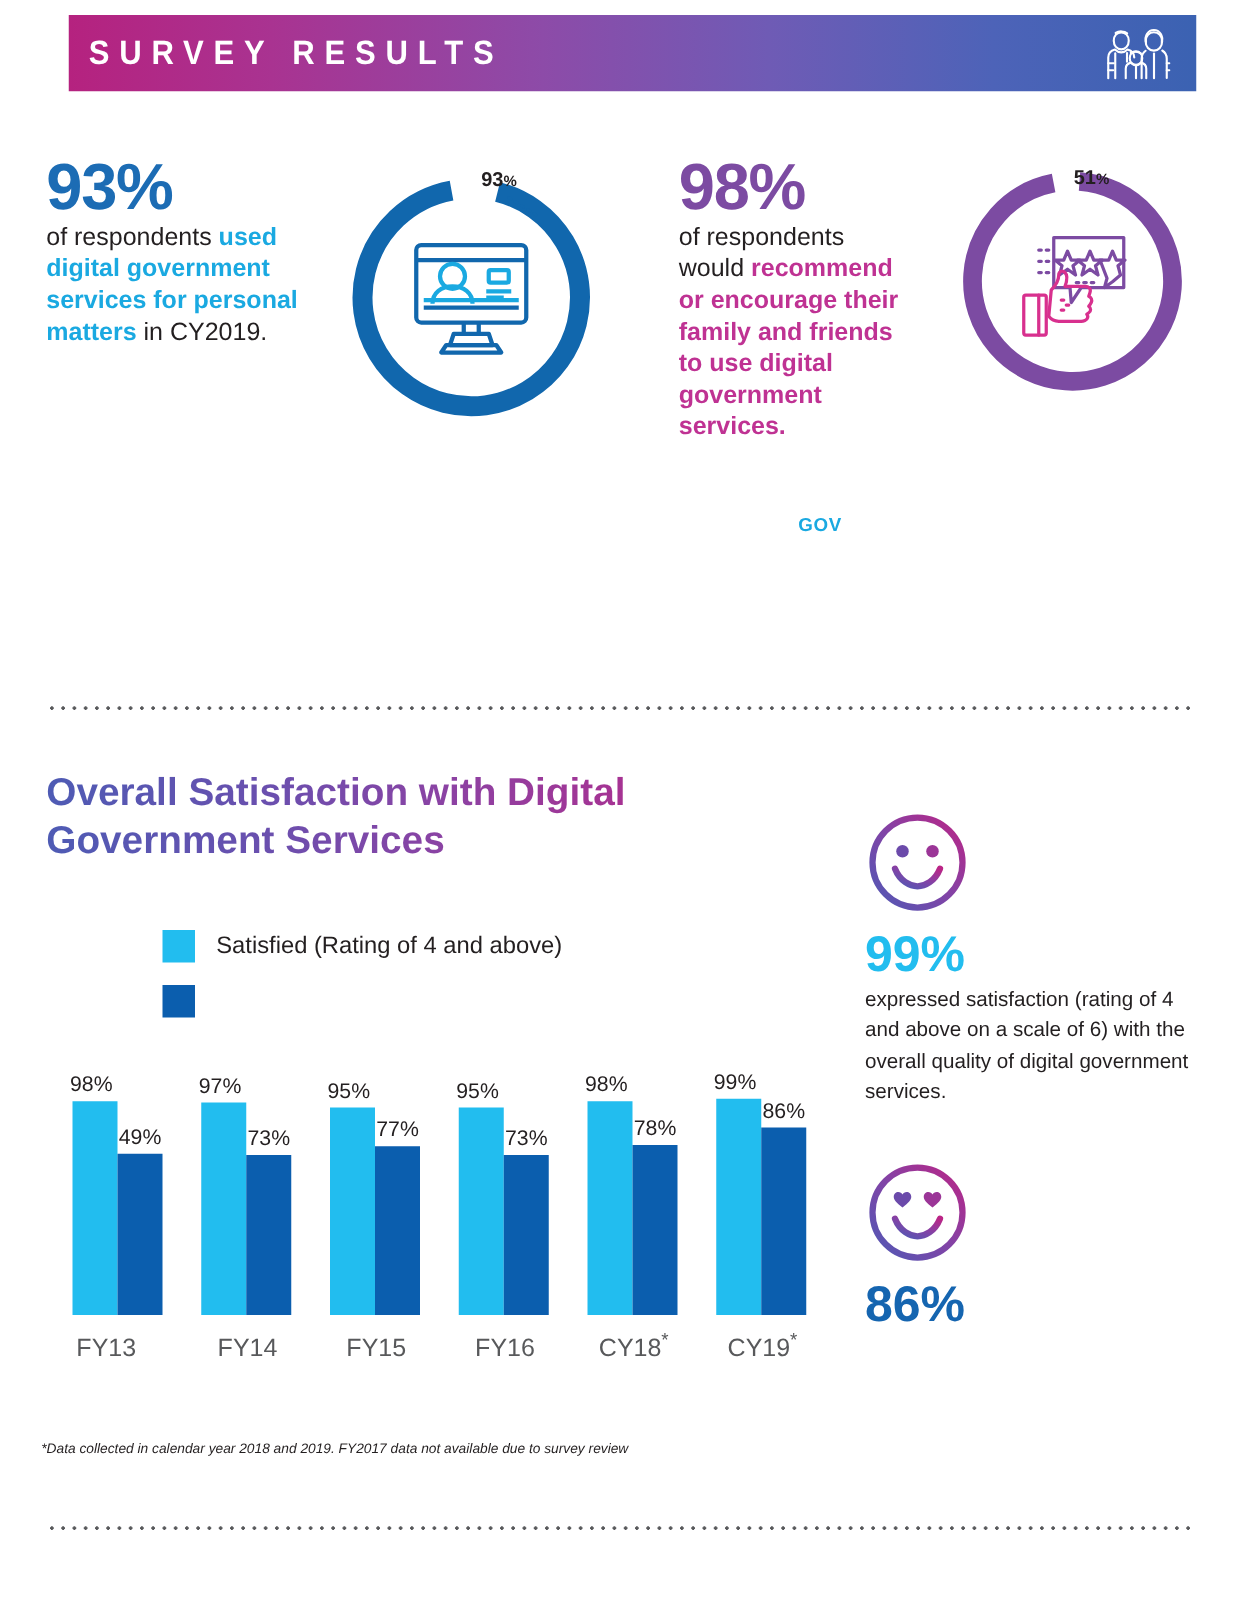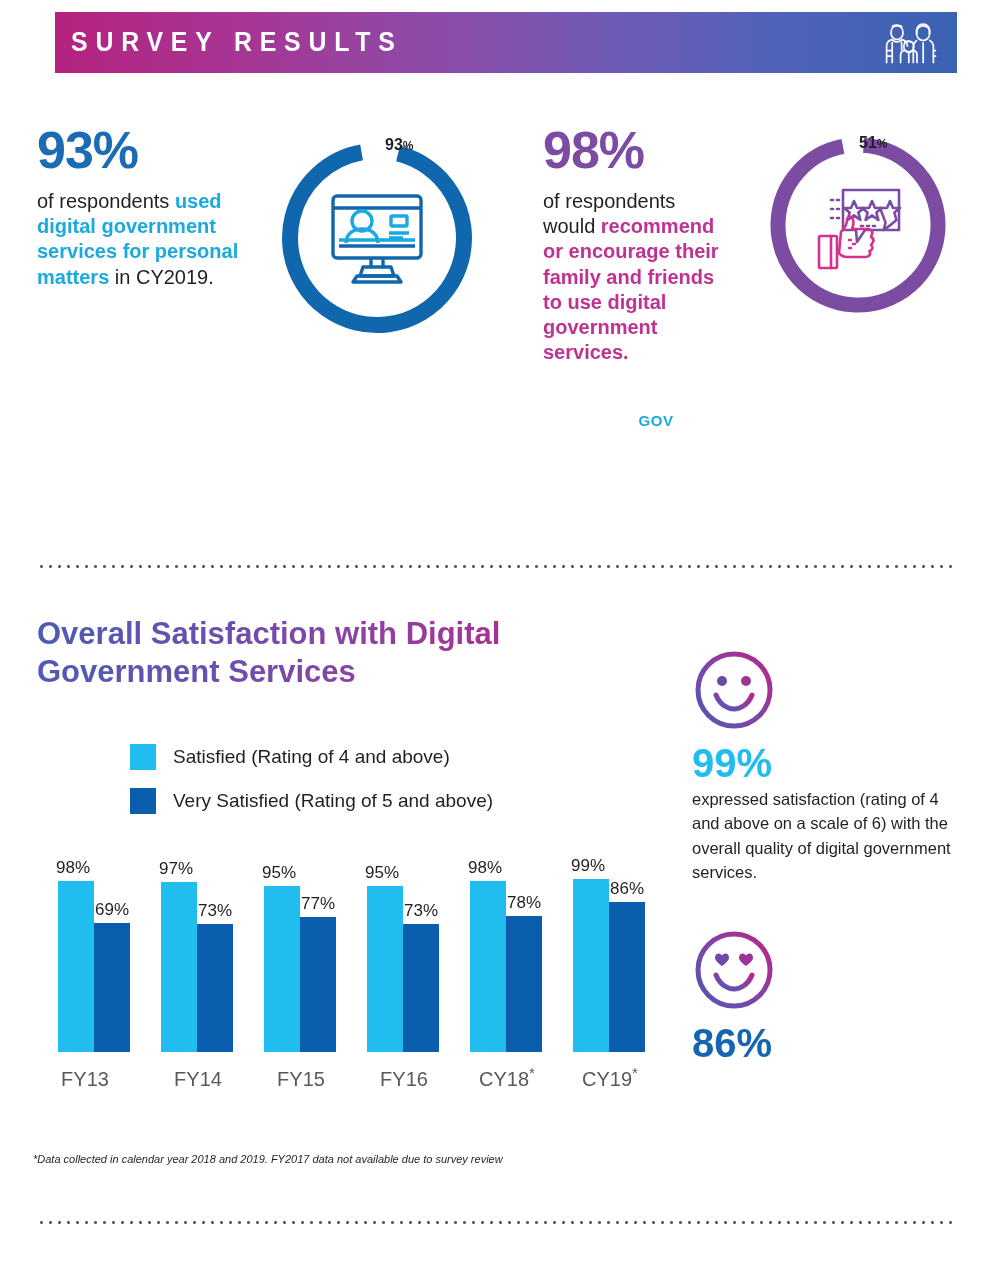--- a/index.html
+++ b/index.html
@@ -27,21 +27,21 @@
     margin-left:16px;
     font-family:"Liberation Sans Narrow","Liberation Sans",sans-serif;
     transform:scaleX(0.92);
     transform-origin:left center;
   }
   #family-icon { position:absolute; right:20px; top:8px; }
 
   
   .stat-text { position:absolute; }
   .big-num { font-size:52px; font-weight:bold; line-height:1.0; letter-spacing:-1px; }
-  .stat-lines { font-size:20px; line-height:1.26; margin-top:13px; }
+  .stat-lines { font-size:20px; line-height:1.26; margin-top:2px; }
   .stat-lines .plain { color:#231f20; }
   .stat-lines .hi-blue { color:#1aa9e1; font-weight:bold; }
   .stat-lines .hi-mag  { color:#bf3293; font-weight:bold; }
 
   #stat-93 { left:37px; top:124px; width:240px; }
   #stat-93 .big-num { color:#1c6cb4; }
   #stat-98 { left:543px; top:124px; width:190px; }
   #stat-98 .big-num { color:#7c4ba2; }
 
   
@@ -225,32 +225,31 @@
 
   <div id="chart-title">Overall Satisfaction with Digital Government Services</div>
 
   <div id="legend">
     <div class="legend-row">
       <span class="legend-swatch" id="swatch-satisfied" style="background: rgb(34, 189, 239);"></span>
       <span class="legend-label">Satisfied (Rating of 4 and above)</span>
     </div>
     <div class="legend-row">
       <span class="legend-swatch" id="swatch-very-satisfied" style="background: rgb(11, 94, 174);"></span>
-      <span class="legend-label">Very Satisfied (Rating of 5 and above)</span>
     </div>
   </div>
 
   <div id="bar-chart">
       <div class="bar-group" style="left: 21px; width: 72px;">
         <div class="bar-pair">
           <div class="bar" style="height: 171.5px; background: rgb(34, 189, 239);"></div>
           <div class="bar" style="height: 129.5px; background: rgb(11, 94, 174);"></div>
         </div>
         <div class="bar-val" style="left: -2px; bottom: 174.5px;">98%</div>
-        <div class="bar-val" style="left: 37px; bottom: 132.5px;">69%</div>
+        <div class="bar-val" style="left: 37px; bottom: 132.5px;">49%</div>
       </div>
       <div class="xlabel" style="left: 12px; width: 72px; text-align: center;"><span>FY13</span></div>
       <div class="bar-group" style="left: 124px; width: 72px;">
         <div class="bar-pair">
           <div class="bar" style="height: 169.75px; background: rgb(34, 189, 239);"></div>
           <div class="bar" style="height: 127.75px; background: rgb(11, 94, 174);"></div>
         </div>
         <div class="bar-val" style="left: -2px; bottom: 172.75px;">97%</div>
         <div class="bar-val" style="left: 37px; bottom: 130.75px;">73%</div>
       </div>

